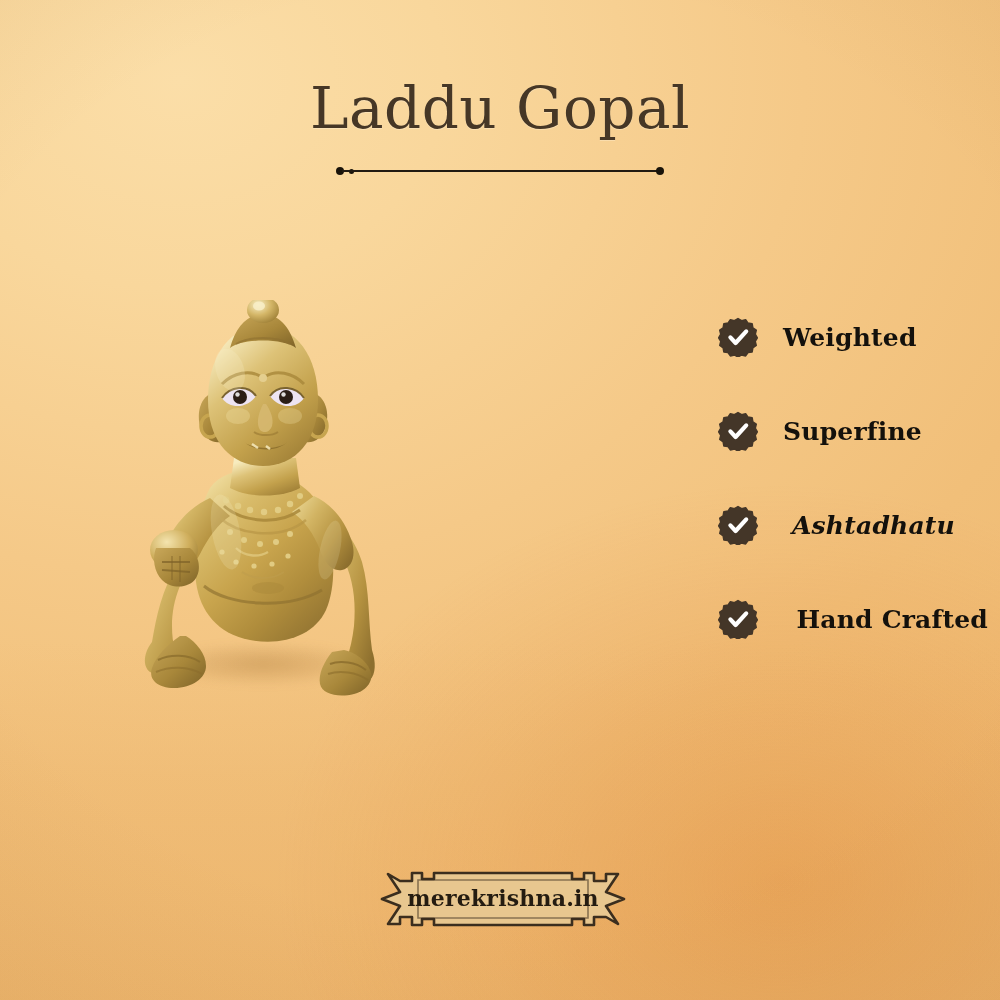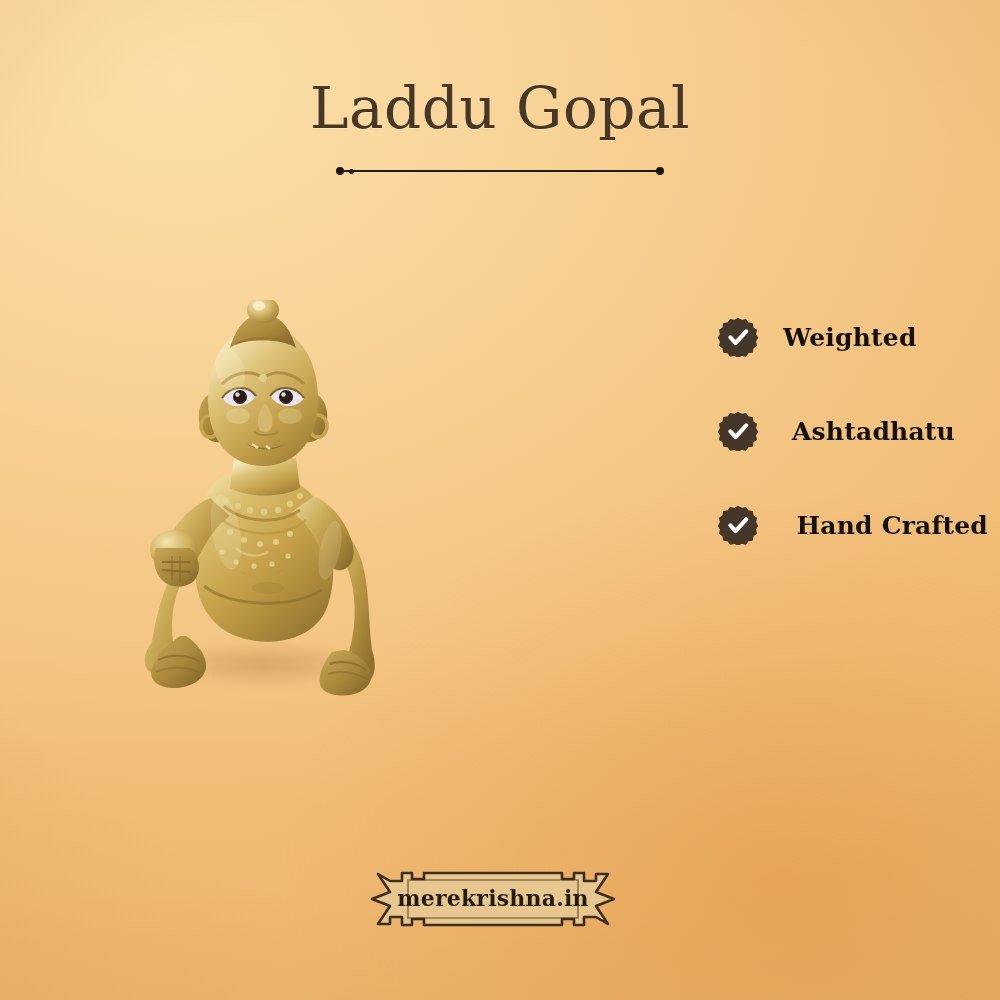--- a/index.html
+++ b/index.html
@@ -116,27 +116,27 @@
   .badge svg { display: block; width: 40px; height: 40px; }
   .feature-label {
     font-family: "DejaVu Serif", serif;
     font-weight: bold;
     font-size: 25px;
     color: #14110c;
     letter-spacing: 0.2px;
     white-space: nowrap;
   }
   .feature-row[data-gap="wide"]  .feature-label { margin-left: 25px; }
-  .feature-row[data-gap="xwide"] .feature-label { margin-left: 34px; }
+  .feature-row[data-gap="xwide"] .feature-label { margin-left: 34px; font-style: italic; }
   .feature-row[data-gap="mid"]   .feature-label { margin-left: 19px; }
 
   
   .plaque {
     position: absolute;
-    left: 368px;
+    left: 378px;
     top: 868px;
     width: 250px;
     height: 62px;
   }
   .plaque svg { display: block; width: 250px; height: 62px; }
   .plaque-text {
     position: absolute;
     left: 0; right: 0;
     top: 17px;
     text-align: center;
@@ -339,20 +339,29 @@
     <div class="feature-row" data-gap="wide">
       <span class="badge">
         <svg viewBox="0 0 40 40" xmlns="http://www.w3.org/2000/svg">
           <path d="M20 1.6 l3.6 2.1 4.0 -1.0 2.4 3.4 4.1 0.6 0.7 4.1 3.4 2.4 -1.0 4.0 2.1 3.6 -2.1 3.6 1.0 4.0 -3.4 2.4 -0.7 4.1 -4.1 0.6 -2.4 3.4 -4.0 -1.0 -3.6 2.1 -3.6 -2.1 -4.0 1.0 -2.4 -3.4 -4.1 -0.6 -0.7 -4.1 -3.4 -2.4 1.0 -4.0 -2.1 -3.6 2.1 -3.6 -1.0 -4.0 3.4 -2.4 0.7 -4.1 4.1 -0.6 2.4 -3.4 4.0 1.0 z" fill="#443628" stroke="#443628" stroke-width="1.6" stroke-linejoin="round"></path>
           <path d="M12.4 20.4 L17.6 26.0 L28.2 14.4" fill="none" stroke="#ffffff" stroke-width="4.2" stroke-linecap="round" stroke-linejoin="round"></path>
         </svg>
       </span>
       <span class="feature-label">Weighted</span>
     </div>
 
+    <div class="feature-row" data-gap="wide">
+      <span class="badge">
+        <svg viewBox="0 0 40 40" xmlns="http://www.w3.org/2000/svg">
+          <path d="M20 1.6 l3.6 2.1 4.0 -1.0 2.4 3.4 4.1 0.6 0.7 4.1 3.4 2.4 -1.0 4.0 2.1 3.6 -2.1 3.6 1.0 4.0 -3.4 2.4 -0.7 4.1 -4.1 0.6 -2.4 3.4 -4.0 -1.0 -3.6 2.1 -3.6 -2.1 -4.0 1.0 -2.4 -3.4 -4.1 -0.6 -0.7 -4.1 -3.4 -2.4 1.0 -4.0 -2.1 -3.6 2.1 -3.6 -1.0 -4.0 3.4 -2.4 0.7 -4.1 4.1 -0.6 2.4 -3.4 4.0 1.0 z" fill="#443628" stroke="#443628" stroke-width="1.6" stroke-linejoin="round"></path>
+          <path d="M12.4 20.4 L17.6 26.0 L28.2 14.4" fill="none" stroke="#ffffff" stroke-width="4.2" stroke-linecap="round" stroke-linejoin="round"></path>
+        </svg>
+      </span>
+      <span class="feature-label">Superfine</span>
+    </div>
 
     <div class="feature-row" data-gap="xwide">
       <span class="badge">
         <svg viewBox="0 0 40 40" xmlns="http://www.w3.org/2000/svg">
           <path d="M20 1.6 l3.6 2.1 4.0 -1.0 2.4 3.4 4.1 0.6 0.7 4.1 3.4 2.4 -1.0 4.0 2.1 3.6 -2.1 3.6 1.0 4.0 -3.4 2.4 -0.7 4.1 -4.1 0.6 -2.4 3.4 -4.0 -1.0 -3.6 2.1 -3.6 -2.1 -4.0 1.0 -2.4 -3.4 -4.1 -0.6 -0.7 -4.1 -3.4 -2.4 1.0 -4.0 -2.1 -3.6 2.1 -3.6 -1.0 -4.0 3.4 -2.4 0.7 -4.1 4.1 -0.6 2.4 -3.4 4.0 1.0 z" fill="#443628" stroke="#443628" stroke-width="1.6" stroke-linejoin="round"></path>
           <path d="M12.4 20.4 L17.6 26.0 L28.2 14.4" fill="none" stroke="#ffffff" stroke-width="4.2" stroke-linecap="round" stroke-linejoin="round"></path>
         </svg>
       </span>
       <span class="feature-label">Ashtadhatu</span>
     </div>

